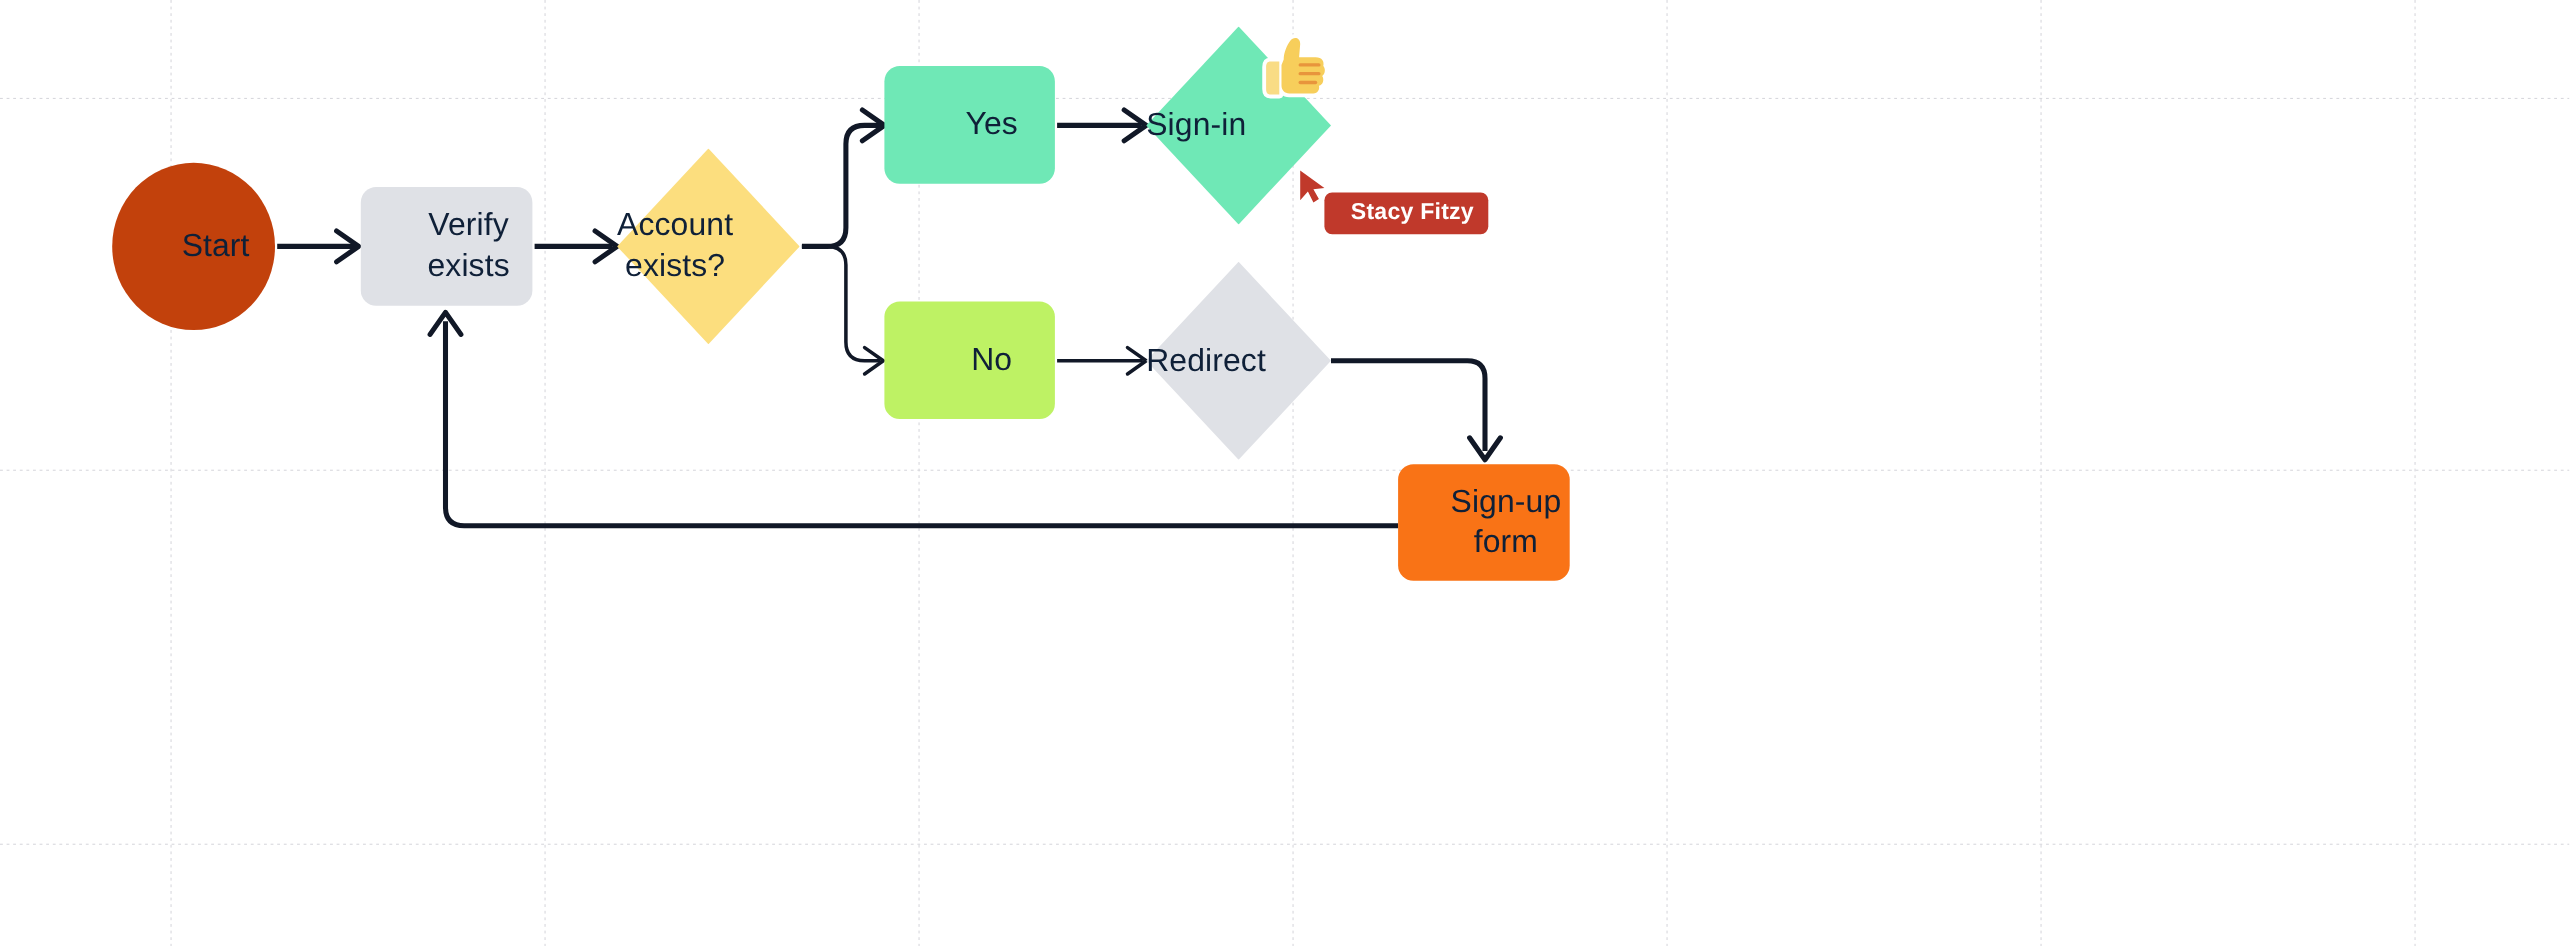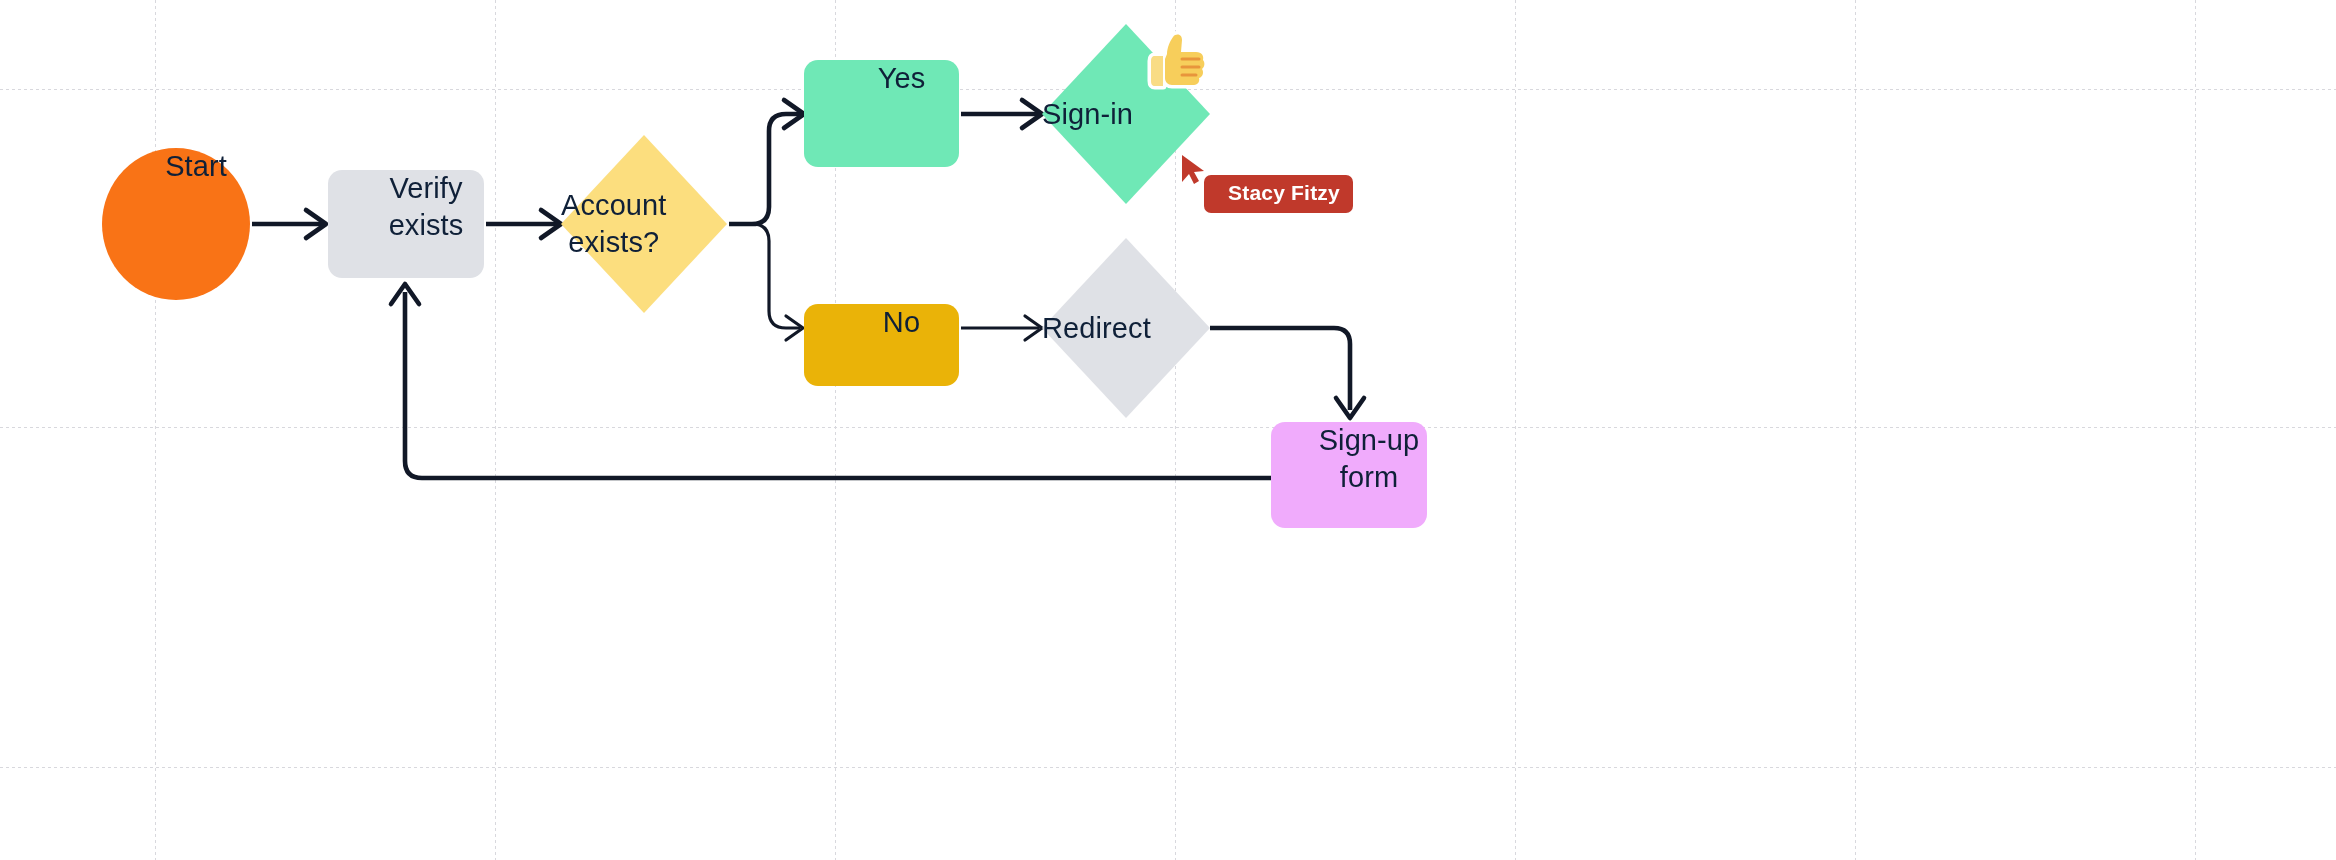--- a/index.html
+++ b/index.html
@@ -71,21 +71,21 @@
     stroke: #111827;
     stroke-width: 4.6;
     stroke-linecap: round;
     stroke-linejoin: round;
   }
 
   
   .node {
     position: absolute;
     display: flex;
-    align-items: flex-start;
+    align-items: center;
     justify-content: center;
     box-sizing: border-box;
     padding-left: 40px;
   }
   .node-label {
     position: relative;
     z-index: 2;
     color: #0f2038;
     font-size: 29px;
     line-height: 1.26;
@@ -188,59 +188,59 @@
       <path class="edge edge-thick" d="M 1210 328 L 1334 328 Q 1350 328 1350 344 L 1350 410"></path>
       <path class="arrowhead-thick" d="M 1336 398 L 1350 418 L 1364 398"></path>
     </g>
 
     <g>
       <path class="edge edge-thick" d="M 1271 478 L 422 478 Q 405 478 405 461 L 405 292"></path>
       <path class="arrowhead-thick" d="M 391 304 L 405 284 L 419 304"></path>
     </g>
   </svg>
 
-  <div class="node shape-ellipse" style="left:102px; top:148px; width:148px; height:152px; background:#f97316;">
+  <div class="node shape-ellipse" style="left:102px; top:148px; width:148px; height:152px; background:#c2410c;">
     <span class="node-label">Start</span>
   </div>
 
   <div class="node shape-rect" style="left:328px; top:170px; width:156px; height:108px; background:#DFE1E6;">
     <span class="node-label">Verify exists</span>
   </div>
 
   <div class="diamond-wrap" style="left:561px; top:135px; width:166px; height:178px;">
     <svg class="diamond-face" viewBox="0 0 166 178" preserveAspectRatio="none">
       <polygon points="83,0 166,89 83,178 0,89" fill="#FCDE7E"></polygon>
     </svg>
     <span class="node-label">Account
 exists?</span>
   </div>
 
   <div class="node shape-rect" style="left:804px; top:60px; width:155px; height:107px; background:#6FE8B6;">
     <span class="node-label">Yes</span>
   </div>
 
-  <div class="node shape-rect" style="left:804px; top:274px; width:155px; height:82px; background:#eab308;margin-top:30px;">
+  <div class="node shape-rect" style="left:804px; top:274px; width:155px; height:107px; background:#bef264;">
     <span class="node-label">No</span>
   </div>
 
   <div class="diamond-wrap" style="left:1042px; top:24px; width:168px; height:180px;">
     <svg class="diamond-face" viewBox="0 0 168 180" preserveAspectRatio="none">
       <polygon points="84,0 168,90 84,180 0,90" fill="#6FE8B6"></polygon>
     </svg>
     <span class="node-label">Sign-in</span>
   </div>
 
   <div class="diamond-wrap" style="left:1042px; top:238px; width:168px; height:180px;">
     <svg class="diamond-face" viewBox="0 0 168 180" preserveAspectRatio="none">
       <polygon points="84,0 168,90 84,180 0,90" fill="#DFE1E6"></polygon>
     </svg>
     <span class="node-label">Redirect</span>
   </div>
 
-  <div class="node shape-rect" style="left:1271px; top:422px; width:156px; height:106px; background:#f0abfc;">
+  <div class="node shape-rect" style="left:1271px; top:422px; width:156px; height:106px; background:#f97316;">
     <span class="node-label">Sign-up
 form</span>
   </div>
 
   <div class="sticker" style="left:1146px; top:28px;">
     <svg viewBox="0 0 66 66" width="66" height="66">
       <g transform="translate(3,4)">
 
         <path d="M18 22 C18 16 21 9 24 5 C27 1 33 2 33 8 L32 20 L47 20
                  C53 20 55 24 54 28 C56 30 56 35 53 37 C55 40 54 45 50 46

